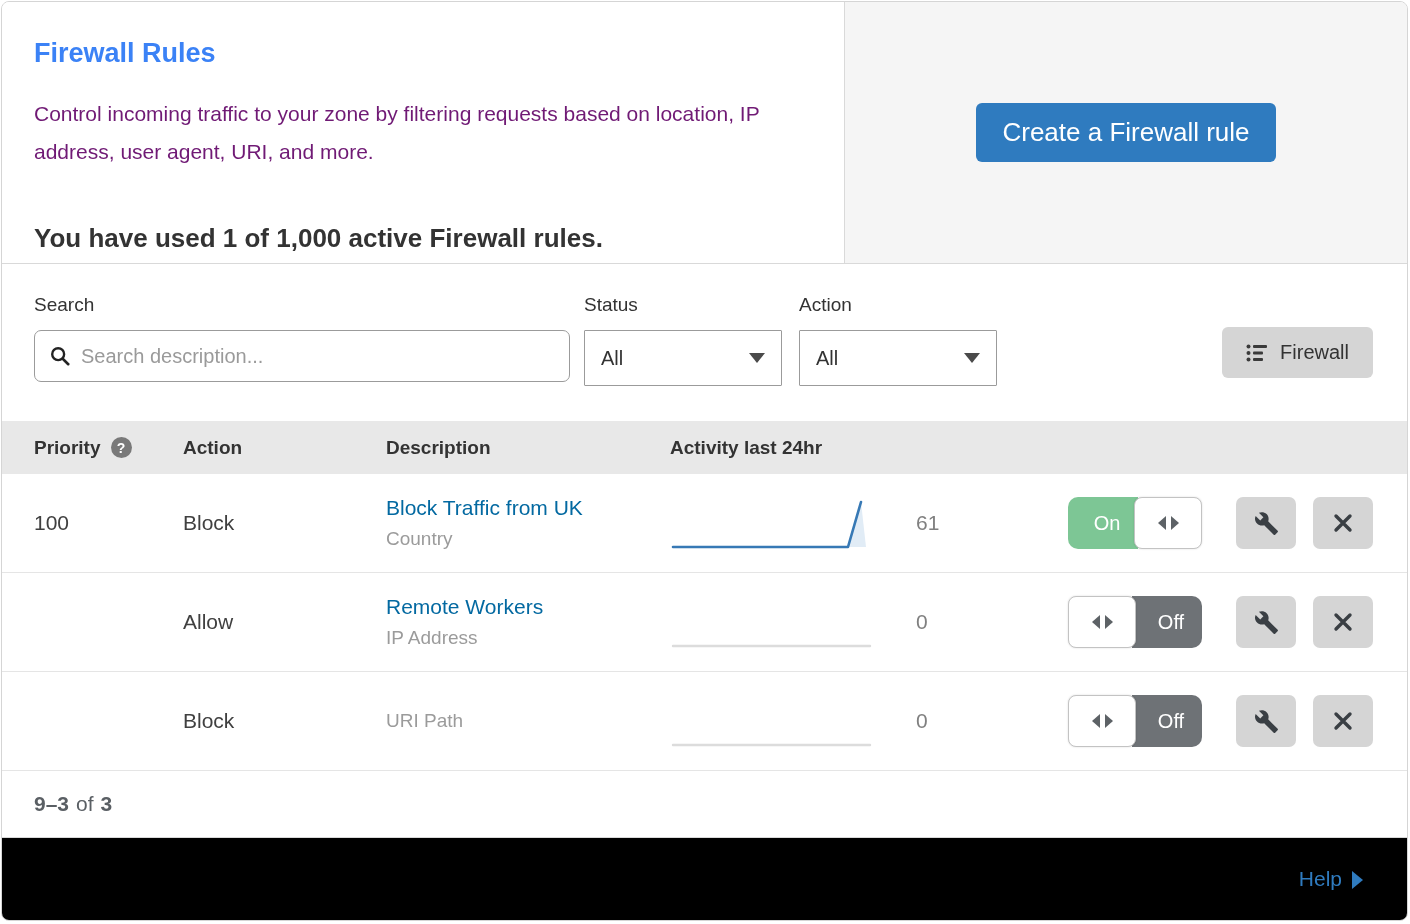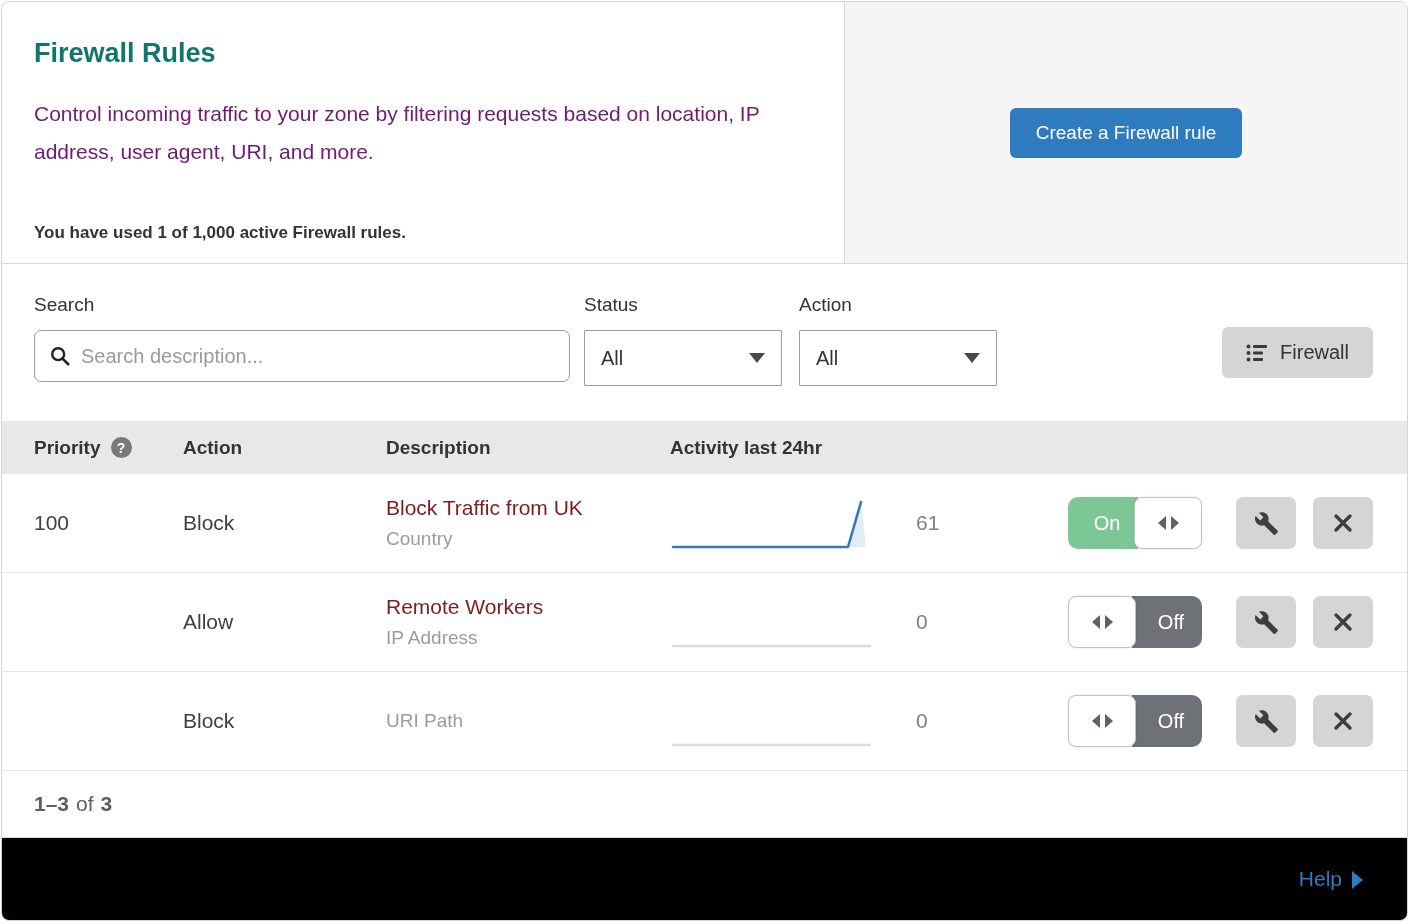--- a/index.html
+++ b/index.html
@@ -5,26 +5,26 @@
   * { margin: 0; padding: 0; box-sizing: border-box; }
   html, body { width: 1410px; height: 924px; background: #fff; font-family: "Liberation Sans", sans-serif; color: #333; }
   .card {
     position: absolute; left: 1px; top: 1px; width: 1407px; height: 920px;
     border: 1px solid #d5d5d5; border-radius: 8px; background: #fff; overflow: hidden;
     display: flex; flex-direction: column;
   }
   
   .top { display: flex; height: 262px; border-bottom: 1px solid #d9d9d9; flex: none; }
   .top-left { width: 843px; flex: none; background: #fff; border-right: 1px solid #d9d9d9; padding: 36px 32px 0 32px; }
-  .page-title { font-size: 27px; font-weight: bold; color: #0f766e; margin-bottom: 26px; }
+  .page-title { font-size: 27px; font-weight: bold; color: #3b82f6; margin-bottom: 26px; }
   .page-desc { font-size: 21px; line-height: 38px; color: #701a75; max-width: 775px; margin-bottom: 52px; }
-  .usage-note { font-size: 17px; font-weight: bold; color: #333; }
+  .usage-note { font-size: 26px; font-weight: bold; color: #333; }
   .top-right { flex: 1; background: #f5f5f5; display: flex; align-items: center; justify-content: center; }
   .create-btn {
-    background: #2f7bbf; color: #fff; font-size: 19px; font-family: "Liberation Sans", sans-serif;
+    background: #2f7bbf; color: #fff; font-size: 26px; font-family: "Liberation Sans", sans-serif;
     border: none; border-radius: 6px; padding: 14px 26px; cursor: pointer;
   }
   
   .filters { height: 157px; flex: none; background: #fff; position: relative; padding: 30px 32px 0 32px; }
   .filter-label { font-size: 19px; color: #333; margin-bottom: 14px; display: block; }
   .f-search { position: absolute; left: 32px; top: 30px; width: 536px; }
   .f-status { position: absolute; left: 582px; top: 30px; width: 198px; }
   .f-action { position: absolute; left: 797px; top: 30px; width: 198px; }
   .input-wrap {
     display: flex; align-items: center; height: 52px; border: 1.5px solid #9b9b9b;
@@ -56,21 +56,21 @@
   .col-desc     { width: 284px; flex: none; }
   .col-activity { flex: 1; }
   .help-circle {
     width: 21px; height: 21px; border-radius: 50%; background: #797979; color: #fff;
     font-size: 14px; font-weight: bold; display: inline-flex; align-items: center; justify-content: center;
   }
   .row { height: 99px; flex: none; display: flex; align-items: center; border-bottom: 1px solid #e5e5e5; background: #fff; }
   .cell-priority { width: 181px; flex: none; padding-left: 32px; font-size: 21px; color: #404040; }
   .cell-action   { width: 203px; flex: none; font-size: 21px; color: #404040; }
   .cell-desc     { width: 284px; flex: none; }
-  .desc-title { font-size: 21px; color: #7f1d1d; margin-bottom: 8px; }
+  .desc-title { font-size: 21px; color: #0369a1; margin-bottom: 8px; }
   .desc-sub   { font-size: 19px; color: #9b9b9b; }
   .cell-activity { width: 218px; flex: none; }
   .cell-count { width: 120px; flex: none; font-size: 21px; color: #808080; padding-left: 28px; }
   .cell-controls { flex: 1; display: flex; align-items: center; justify-content: flex-end; padding-right: 34px; gap: 17px; }
   
   .toggle { display: flex; width: 136px; height: 52px; border-radius: 10px; overflow: visible; cursor: pointer; flex: none; margin-right: 15px; }
   .toggle .seg {
     width: 70px; height: 52px; display: flex; align-items: center; justify-content: center;
     color: #fff; font-size: 20px; padding-left: 8px;
   }
@@ -277,21 +277,21 @@
         <span>
           <svg width="24" height="24" viewBox="0 0 24 24">
               <path d="M5 5 L19 19 M19 5 L5 19" stroke="#3a3f44" stroke-width="3.4" stroke-linecap="round" fill="none"></path>
             </svg>
         </span>
       </button>
     </div>
   </div>
 
   <div class="pagination">
-    <b>1–3</b>
+    <b>9–3</b>
     <span class="of">of</span>
     <b>3</b>
   </div>
 
   <div class="help-footer">
     <a class="help-link">
       <span>Help</span>
       <span class="tri-help"></span>
     </a>
   </div>

